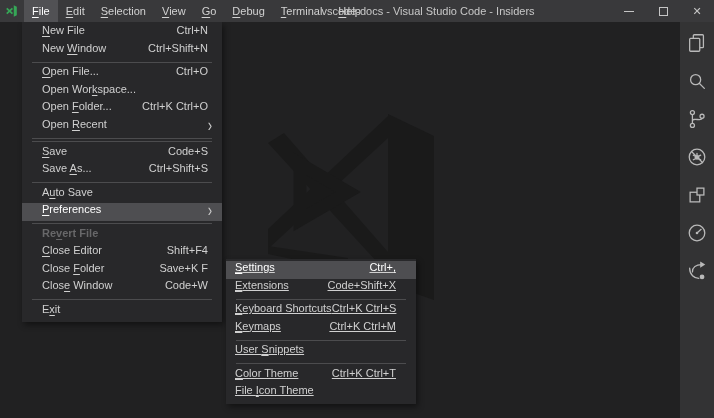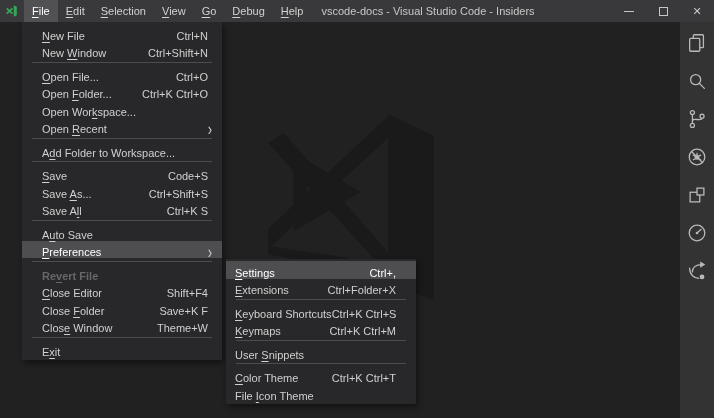--- a/index.html
+++ b/index.html
@@ -45,23 +45,23 @@
   
   .watermark { position:absolute; left:268px; top:100px; z-index:1; }
 
   
   .menu {
     position:absolute; z-index:40; padding:2px 0;
     background:#28282a; box-shadow:2px 3px 6px rgba(0,0,0,.45);
     font-size:11px; color:#d0d0d0;
   }
   .menu-file  { left:22px;  top:22px;  width:200px; }
-  .menu-prefs { left:226px; top:259px; width:190px; z-index:45; }
+  .menu-prefs { left:226px; top:259px; width:190px; z-index:45;text-decoration:underline; }
   .mi {
-    height:17.5px; display:flex; align-items:flex-end; white-space:nowrap; cursor:default;
+    height:17.5px; display:flex; align-items:flex-start; white-space:nowrap; cursor:default;
   }
   .menu-file  .mi { padding-left:20px; padding-right:8px; }
   .menu-prefs .mi { padding-left:9px;  padding-right:8px; }
   .mi .shortcut { margin-left:auto; }
   .menu-file  .mi .shortcut { padding-right:6px; }
   .menu-prefs .mi .shortcut { padding-right:12px; }
   .mi .arrow {
     margin-left:auto; font-size:13px; line-height:1; color:#c9c9c9;
     transform:scaleY(1.4); padding-right:2px;
   }
@@ -107,20 +107,23 @@
       <div class="mb-item">
         <span class="label"><span class="mn">V</span>iew</span>
       </div>
       <div class="mb-item">
         <span class="label"><span class="mn">G</span>o</span>
       </div>
       <div class="mb-item">
         <span class="label"><span class="mn">D</span>ebug</span>
       </div>
       <div class="mb-item">
+        <span class="label"><span class="mn">T</span>erminal</span>
+      </div>
+      <div class="mb-item">
         <span class="label"><span class="mn">H</span>elp</span>
       </div>
     </div>
   <div class="window-title">vscode-docs - Visual Studio Code - Insiders</div>
   <div class="win-controls">
     <div class="win-btn">
         <span class="glyph-min"></span>
       </div>
     <div class="win-btn">
         <span class="glyph-max"></span>
@@ -191,46 +194,39 @@
     <div class="mi">
       <span class="label">New <span class="mn">W</span>indow</span>
       <span class="shortcut">Ctrl+Shift+N</span>
     </div>
     <div class="menu-sep"></div>
     <div class="mi">
       <span class="label"><span class="mn">O</span>pen File...</span>
       <span class="shortcut">Ctrl+O</span>
     </div>
     <div class="mi">
+      <span class="label">Open Wor<span class="mn">k</span>space...</span>
+    </div>
+    <div class="mi">
       <span class="label">Open <span class="mn">F</span>older...</span>
       <span class="shortcut">Ctrl+K Ctrl+O</span>
     </div>
     <div class="mi">
-      <span class="label">Open Wor<span class="mn">k</span>space...</span>
-    </div>
-    <div class="mi">
       <span class="label">Open <span class="mn">R</span>ecent</span>
       <span class="arrow">›</span>
     </div>
     <div class="menu-sep"></div>
-    <div class="mi">
-      <span class="label">A<span class="mn">d</span>d Folder to Workspace...</span>
-    </div>
     <div class="menu-sep"></div>
     <div class="mi">
       <span class="label"><span class="mn">S</span>ave</span>
       <span class="shortcut">Code+S</span>
     </div>
     <div class="mi">
       <span class="label">Save <span class="mn">A</span>s...</span>
       <span class="shortcut">Ctrl+Shift+S</span>
-    </div>
-    <div class="mi">
-      <span class="label">Save A<span class="mn">l</span>l</span>
-      <span class="shortcut">Ctrl+K S</span>
     </div>
     <div class="menu-sep"></div>
     <div class="mi">
       <span class="label">A<span class="mn">u</span>to Save</span>
     </div>
     <div class="mi highlighted">
       <span class="label"><span class="mn">P</span>references</span>
       <span class="arrow">›</span>
     </div>
     <div class="menu-sep"></div>
@@ -240,36 +236,36 @@
     <div class="mi">
       <span class="label"><span class="mn">C</span>lose Editor</span>
       <span class="shortcut">Shift+F4</span>
     </div>
     <div class="mi">
       <span class="label">Close <span class="mn">F</span>older</span>
       <span class="shortcut">Save+K F</span>
     </div>
     <div class="mi">
       <span class="label">Clos<span class="mn">e</span> Window</span>
-      <span class="shortcut">Theme+W</span>
+      <span class="shortcut">Code+W</span>
     </div>
     <div class="menu-sep"></div>
     <div class="mi">
       <span class="label">E<span class="mn">x</span>it</span>
     </div>
   </div>
 
 <div class="menu menu-prefs" id="prefs-menu">
     <div class="mi highlighted">
       <span class="label"><span class="mn">S</span>ettings</span>
       <span class="shortcut">Ctrl+,</span>
     </div>
     <div class="mi">
       <span class="label"><span class="mn">E</span>xtensions</span>
-      <span class="shortcut">Ctrl+Folder+X</span>
+      <span class="shortcut">Code+Shift+X</span>
     </div>
     <div class="menu-sep"></div>
     <div class="mi">
       <span class="label"><span class="mn">K</span>eyboard Shortcuts</span>
       <span class="shortcut">Ctrl+K Ctrl+S</span>
     </div>
     <div class="mi">
       <span class="label"><span class="mn">K</span>eymaps</span>
       <span class="shortcut">Ctrl+K Ctrl+M</span>
     </div>

